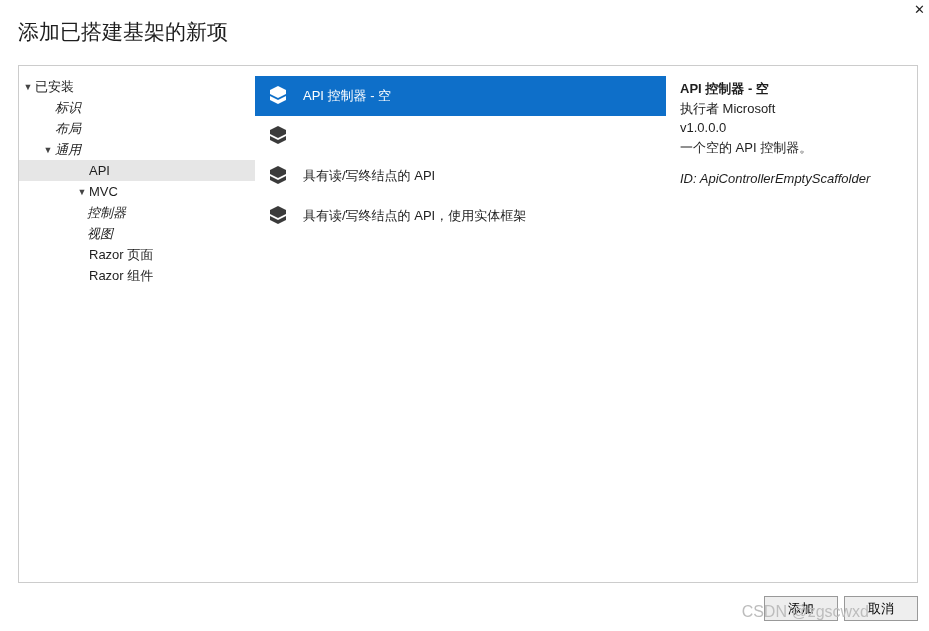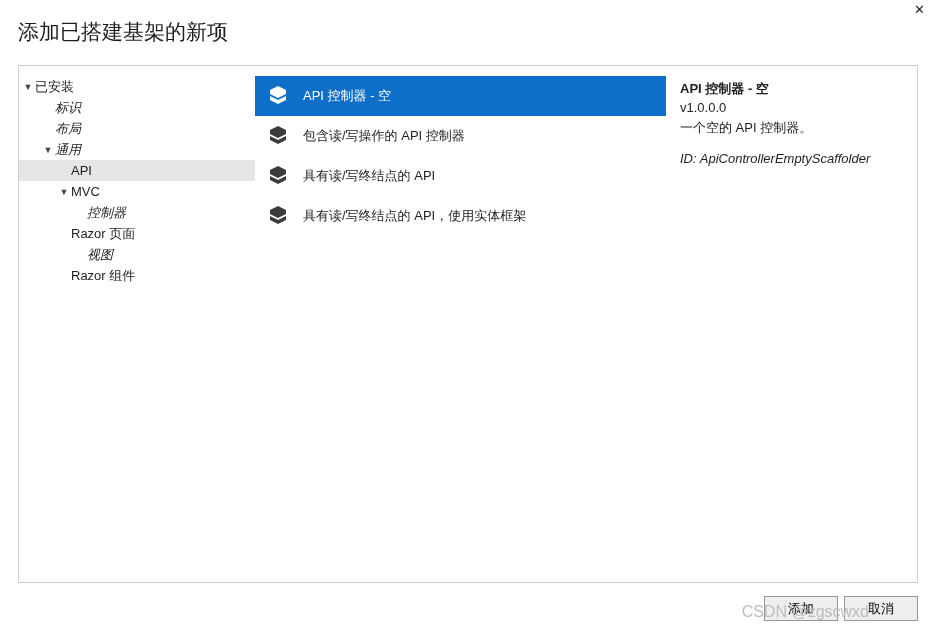--- a/index.html
+++ b/index.html
@@ -61,21 +61,21 @@
       font-size: 9px;
       color: #444;
       text-align: center;
       display: inline-block;
     }
     .tree-item.selected {
       background: #e6e6e6;
     }
     .ind-0 { padding-left: 2px; }
     .ind-1 { padding-left: 22px; font-style: italic; }
-    .ind-2 { padding-left: 38px; }
+    .ind-2 { padding-left: 56px; }
     .ind-3 { padding-left: 54px; font-style: italic; }
 
     .list-col {
       flex: 1;
       padding-top: 10px;
     }
     .list-item {
       display: flex;
       align-items: center;
       height: 40px;
@@ -177,27 +177,27 @@
       <span>API</span>
     </div>
     <div class="tree-item ind-2">
       <span class="tree-caret">▼</span>
       <span>MVC</span>
     </div>
     <div class="tree-item ind-3">
       <span class="tree-caret"></span>
       <span>控制器</span>
     </div>
+    <div class="tree-item ind-3">
+      <span class="tree-caret"></span>
+      <span>视图</span>
+    </div>
     <div class="tree-item ind-2">
       <span class="tree-caret"></span>
       <span>Razor 页面</span>
-    </div>
-    <div class="tree-item ind-3">
-      <span class="tree-caret"></span>
-      <span>视图</span>
     </div>
     <div class="tree-item ind-2">
       <span class="tree-caret"></span>
       <span>Razor 组件</span>
     </div>
   </div>
 
   <div class="list-col">
     <div class="list-item selected">
       <span class="list-icon">
@@ -206,21 +206,20 @@
         </svg>
       </span>
       <span class="list-label">API 控制器 - 空</span>
     </div>
     <div class="list-item">
       <span class="list-icon">
         <svg width="24" height="24" viewBox="0 0 24 24">
           <path d="M12 2 L20 6 L20 10 L12 14 L4 10 L4 6 Z M4 12 L12 16 L20 12 L20 16 L12 20 L4 16 Z" fill="#3b3b3b"></path>
         </svg>
       </span>
-      <span class="list-label">包含读/写操作的 API 控制器</span>
     </div>
     <div class="list-item">
       <span class="list-icon">
         <svg width="24" height="24" viewBox="0 0 24 24">
           <path d="M12 2 L20 6 L20 10 L12 14 L4 10 L4 6 Z M4 12 L12 16 L20 12 L20 16 L12 20 L4 16 Z" fill="#3b3b3b"></path>
         </svg>
       </span>
       <span class="list-label">具有读/写终结点的 API</span>
     </div>
     <div class="list-item">
@@ -228,20 +227,21 @@
         <svg width="24" height="24" viewBox="0 0 24 24">
           <path d="M12 2 L20 6 L20 10 L12 14 L4 10 L4 6 Z M4 12 L12 16 L20 12 L20 16 L12 20 L4 16 Z" fill="#3b3b3b"></path>
         </svg>
       </span>
       <span class="list-label">具有读/写终结点的 API，使用实体框架</span>
     </div>
   </div>
 
   <div class="detail-col">
     <div class="detail-title">API 控制器 - 空</div>
+    <div class="detail-line">执行者 Microsoft</div>
     <div class="detail-line">v1.0.0.0</div>
     <div class="detail-desc">一个空的 API 控制器。</div>
     <div class="detail-id">
       <span>ID: </span><span>ApiControllerEmptyScaffolder</span>
     </div>
   </div>
 
 </div>
 
 <div class="footer">

